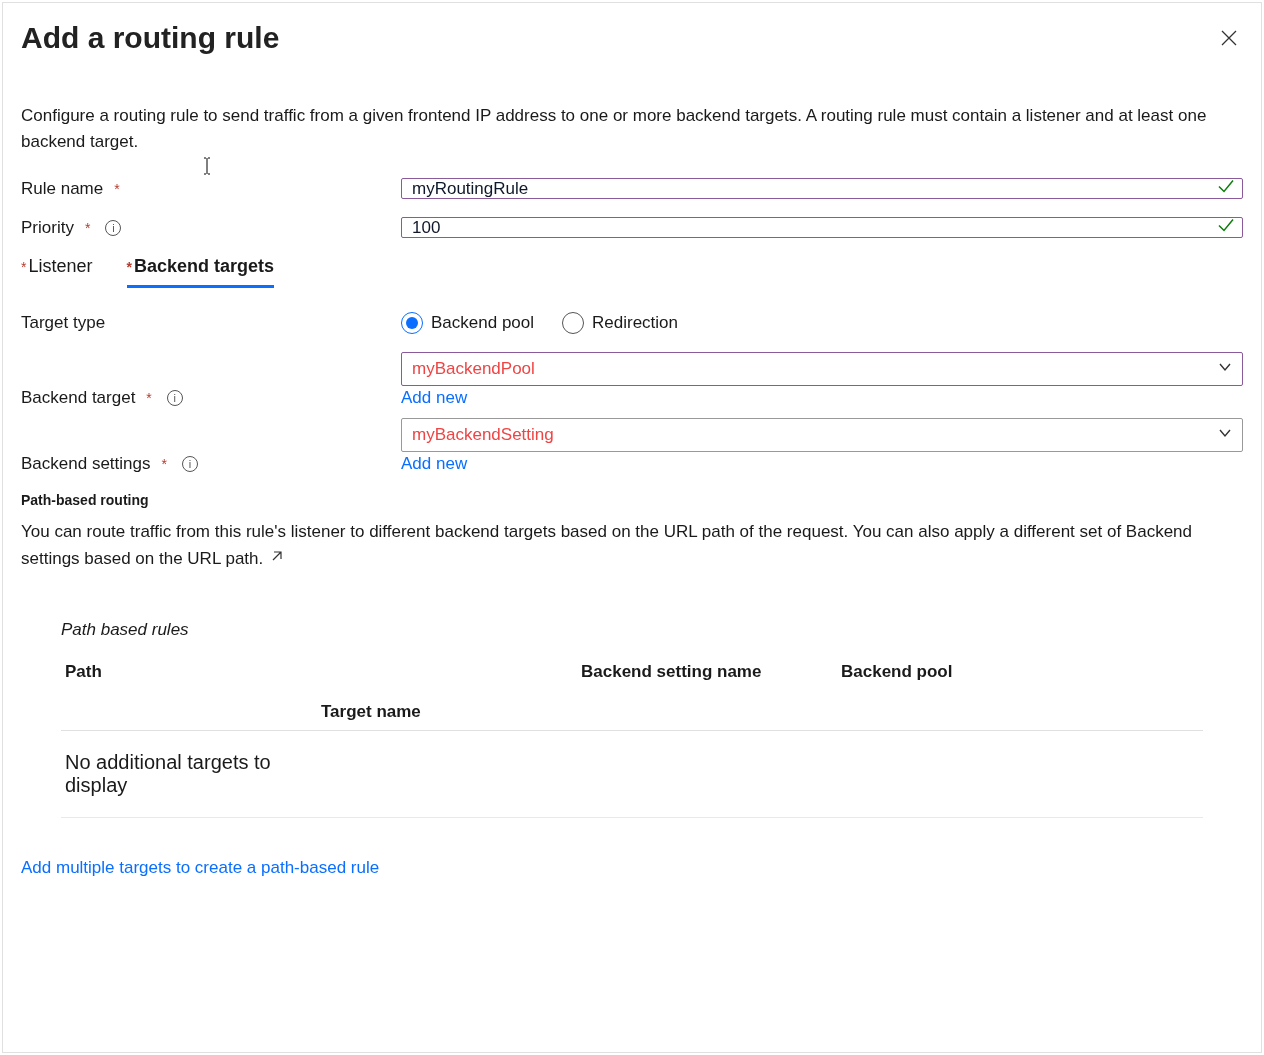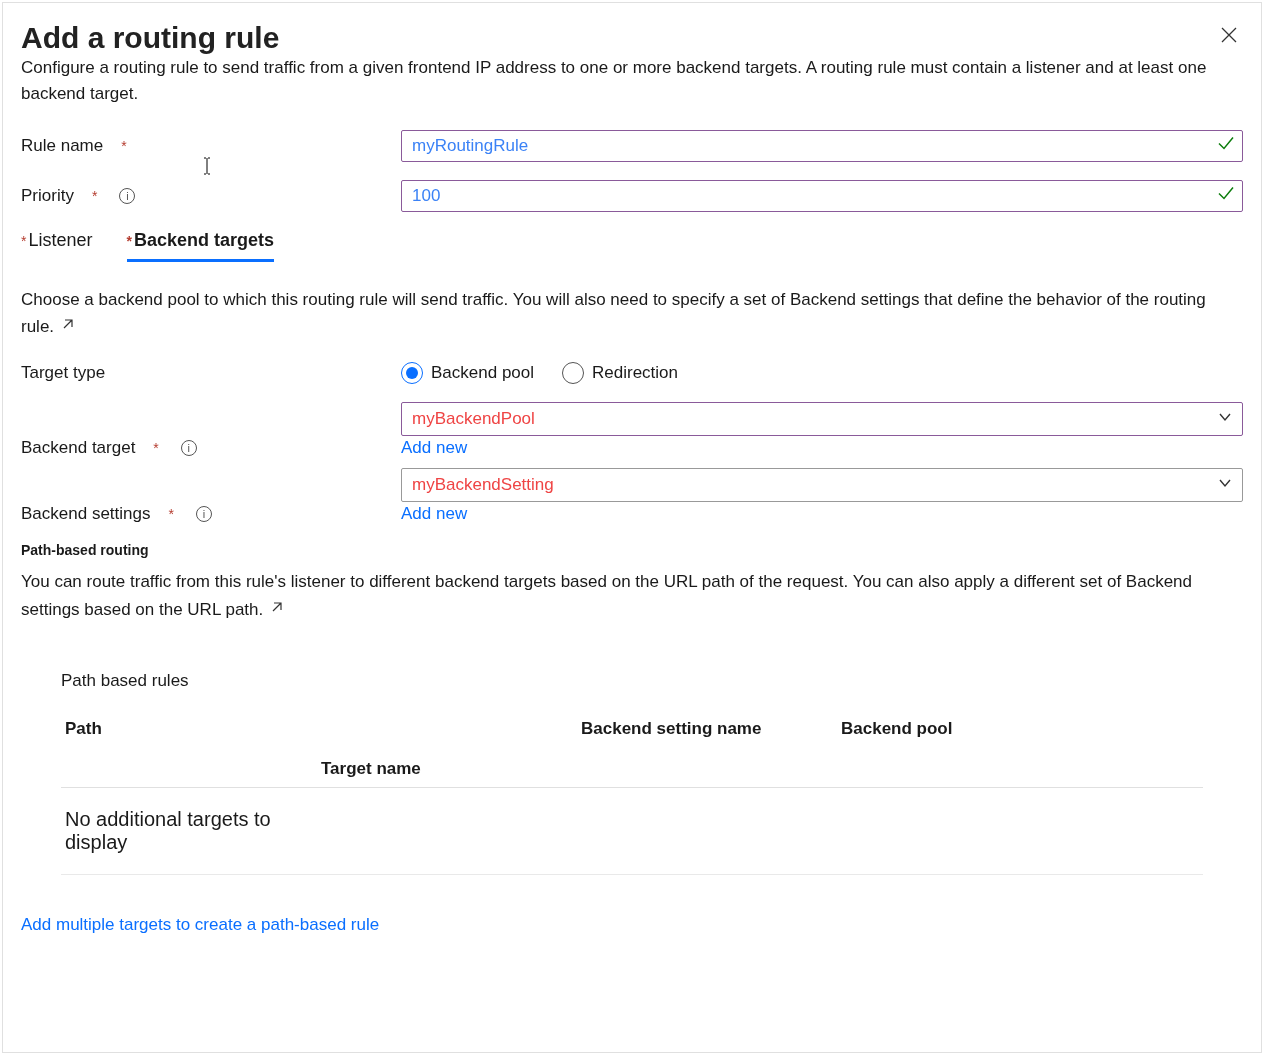--- a/index.html
+++ b/index.html
@@ -1,28 +1,28 @@
 <!DOCTYPE html>
 <html><head>
   <meta charset="utf-8">
   <style>
     * { box-sizing: border-box; margin: 0; padding: 0; font-family: "Segoe UI", Arial, sans-serif; }
     body { background: #fff; color: #1a1a1a; padding: 2px; }
     .panel { width: 1260px; height: 1051px; border: 1px solid #e0e0e0; padding: 18px 18px; position: relative; }
-    .header { display: flex; justify-content: space-between; align-items: flex-start; }
+    .header { display: flex; justify-content: space-between; align-items: center; margin-bottom: 48px; }
     .title { font-size: 30px; font-weight: 700; color: #222; }
     .close { font-size: 20px; color: #333; cursor: pointer; width: 28px; height: 28px; display:flex; align-items:center; justify-content:center; }
     .desc { font-size: 17px; line-height: 1.5; color: #1a1a1a; margin-bottom: 24px; }
     .field-row { display: flex; align-items: center; margin-bottom: 18px; }
-    .label-col { width: 380px; font-size: 17px; display:flex; align-items:center; gap: 18px;}
+    .label-col { width: 380px; font-size: 17px; display:flex; align-items:center; gap: 11px;}
     .star { color: #b43c2f; font-size: 14px; }
     .input-col { flex: 1; position: relative; }
     .txt-input {
-      width: 100%; height: 32px; border: 1px solid #8a5a9a; border-radius: 2px;
-      padding: 4px 34px 4px 10px; font-size: 17px; color: #3b82f6;
+      width: 100%; height: 21px; border: 1px solid #8a5a9a; border-radius: 2px;
+      padding: 4px 34px 4px 10px; font-size: 17px; color: #0f172a;
     }
     .check-icon {
       position: absolute; right: 8px; top: 50%; transform: translateY(-50%);
       color: #0c7d0c; font-size: 18px; pointer-events:none;
     }
     .info-icon {
       display:inline-flex; width:16px; height:16px; border:1px solid #555; border-radius:50%;
       align-items:center; justify-content:center; font-size:11px; color:#555; cursor:pointer;
       margin-left: 4px;
     }
@@ -46,21 +46,21 @@
       display:flex; align-items:center; position:relative; cursor:pointer;
     }
     .select.highlight { border-color: #8a5a9a; }
     .chevron {
       position:absolute; right:10px; top:50%; transform:translateY(-50%);
       pointer-events:none;
     }
     .link { color: #0a6fff; font-size: 17px; margin-top: 6px; display:inline-block; cursor:pointer; }
     .subheading { font-size: 14px; font-weight: 700; margin: 18px 0 10px 0; }
     .table-wrap { padding: 0 40px; margin-top: 48px; }
-    .rules-title { font-size: 17px; margin-bottom: 20px; }
+    .rules-title { font-size: 17px; margin-bottom: 14px; font-style: italic; }
     .thead { display:flex; font-size:17px; font-weight:700; border-bottom:1px solid #e0e0e0; padding:8px 0; }
     .col1 { width: 260px; padding-left:4px; }
     .col2 { width: 260px; margin-top: 40px; }
     .col3 { width: 260px; }
     .col4 { width: 260px; }
     .trow { display:flex; padding:20px 0; font-size:20px; border-bottom:1px solid #e9e9e9; }
     .addmulti { margin-top: 40px; color: #0a6fff; font-size: 17px; cursor:pointer; }
     .cursor-text { position:absolute; left:198px; top:154px; }
   </style>
 </head>
@@ -118,28 +118,20 @@
     <div class="tab">
       <span class="star">*</span>
       <span>Listener</span>
     </div>
     <div class="tab active">
       <span class="star">*</span>
       <span>Backend targets</span>
     </div>
   </div>
 
-  <p class="section-desc">
-    <span>Choose a backend pool to which this routing rule will send traffic. You will also need to specify a set of Backend settings that define the behavior of the routing rule.</span>
-    <span class="ext-icon">
-      <svg width="13" height="13" viewBox="0 0 13 13">
-          <path d="M4 2 H11 V9 M11 2 L3 10" stroke="#333" stroke-width="1.2" fill="none"></path>
-        </svg>
-    </span>
-  </p>
 
   <div class="field-row">
     <div class="label-col">
       <span>Target type</span>
     </div>
     <div class="input-col radio-row">
       <div class="radio-opt">
         <span class="radio checked"></span>
         <span>Backend pool</span>
       </div>

